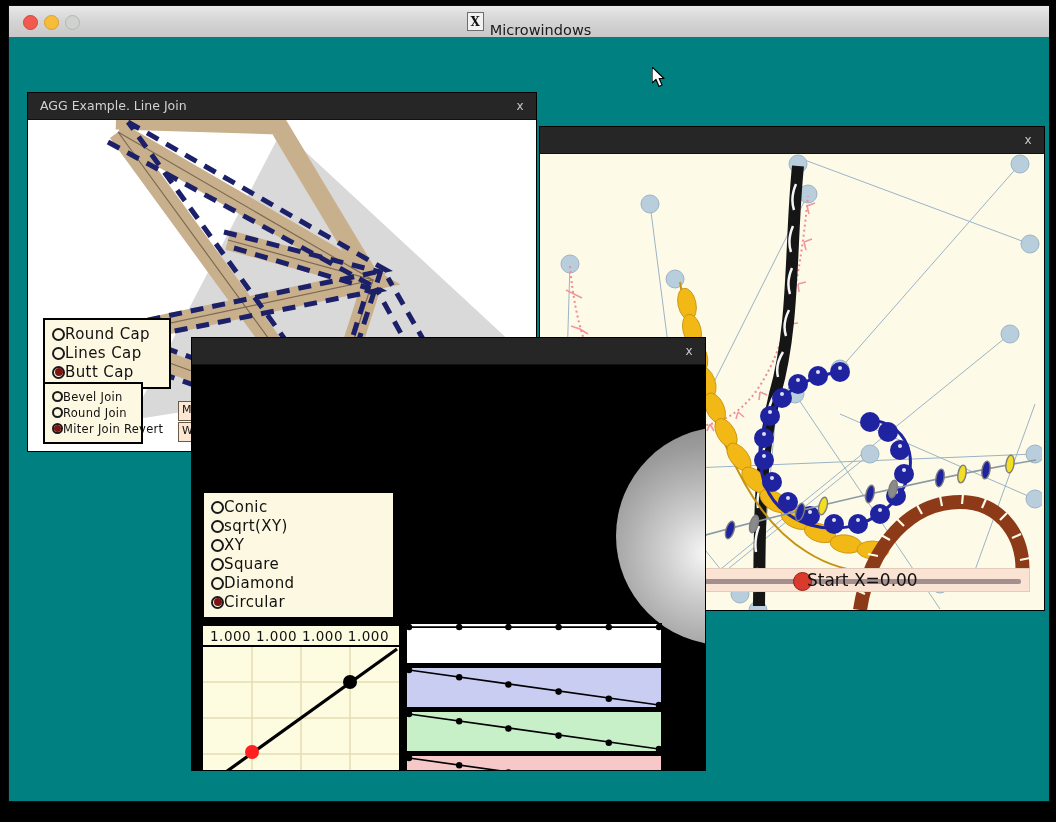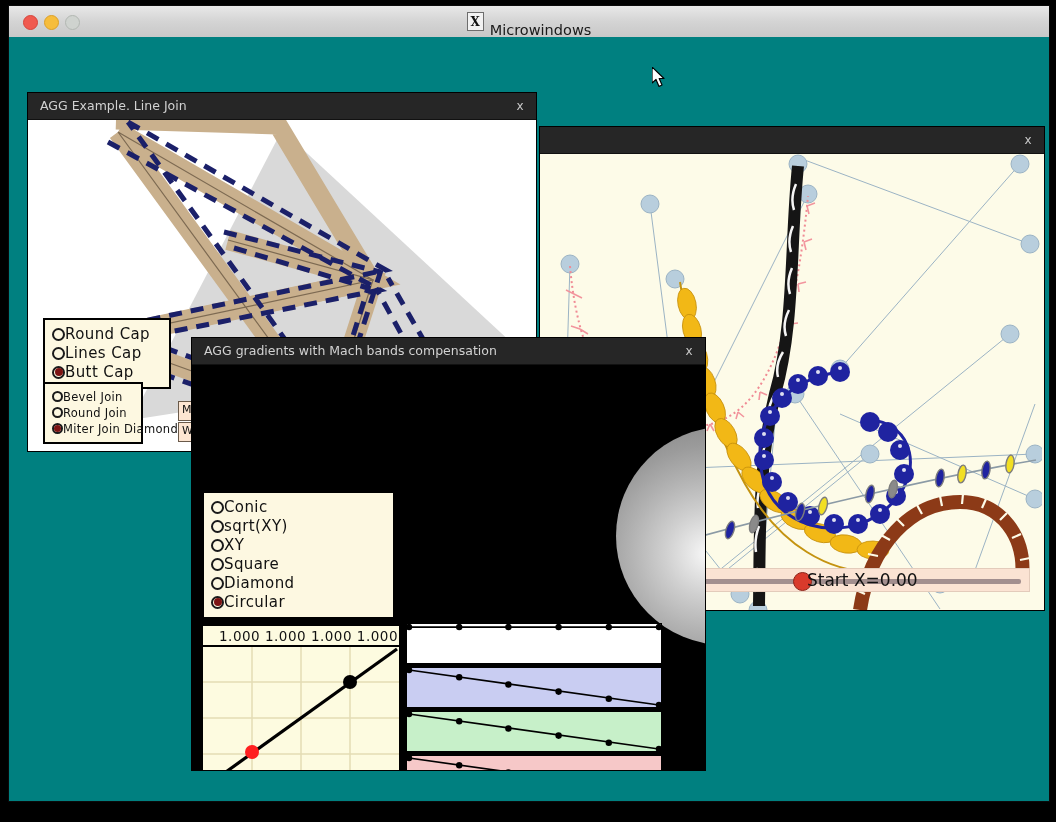--- a/index.html
+++ b/index.html
@@ -82,21 +82,21 @@
       border-radius:50%;
       background:radial-gradient(circle at 42% 58%,
         #f8f8f8 0%, #eaeaea 8%, #cfcfcf 24%, #b4b4b4 42%,
         #9b9b9b 60%, #8b8b8b 76%, #808080 90%, #7c7c7c 100%);}
   #box-gradtype{left:10px;top:126px;width:193px;}
 
   #spline-box{position:absolute;left:8px;top:258px;width:202px;height:166px;
       border:3px solid #000;box-sizing:border-box;background:#fdfbe0;}
   #spline-values{position:absolute;left:0;top:0;width:100%;height:21px;
       line-height:21px;border-bottom:2px solid #000;box-sizing:border-box;
-      font-size:13.5px;color:#111;padding-left:16px;letter-spacing:.5px;
+      font-size:13.5px;color:#111;padding-left:7px;letter-spacing:.5px;
       white-space:nowrap;background:#fdfbe0;}
   #spline-plot{position:absolute;left:0;top:21px;width:100%;height:142px;}
 
   .chan{position:absolute;left:214px;border:1.5px solid #000;box-sizing:border-box;}
   #chan-a{top:258px;width:256px;height:41px;background:#ffffff;}
   #chan-b{top:302px;width:256px;height:41px;background:#c9cdf2;}
   #chan-g{top:346px;width:256px;height:41px;background:#c7f0c9;}
   #chan-r{top:390px;width:256px;height:41px;background:#f6c8c8;}
   .chan svg{display:block;width:100%;height:100%;}
 
@@ -175,21 +175,21 @@
             <div class="radio-row">
               <span class="rdo"></span>
               <span class="rlabel">Bevel Join</span>
             </div>
             <div class="radio-row">
               <span class="rdo"></span>
               <span class="rlabel">Round Join</span>
             </div>
             <div class="radio-row">
               <span class="rdo on"></span>
-              <span class="rlabel">Miter Join Diamond</span>
+              <span class="rlabel">Miter Join Revert</span>
             </div>
 
           </div>
 
           <div class="slider-lbl" style="left:150px;top:281px;width:26px;height:16px;">
             <span>Mit</span>
           </div>
           <div class="slider-lbl" style="left:150px;top:302px;width:26px;height:16px;">
             <span>Wid</span>
           </div>
@@ -366,21 +366,20 @@
           <div id="startx-slider">
             <div id="startx-track"></div>
             <div id="startx-knob"></div>
             <span id="startx-text">Start X=0.00</span>
           </div>
         </div>
       </div>
 
       <div class="agg-win" id="win-gradients">
         <div class="agg-title">
-          <span class="agg-title-text">AGG gradients with Mach bands compensation</span>
           <span class="agg-close">x</span>
         </div>
         <div class="agg-body">
 
           <div id="sphere"></div>
 
           <div class="ctrl-box" id="box-gradtype">
             <div class="radio-row wide">
               <span class="rdo"></span>
               <span class="rlabel">Conic</span>

